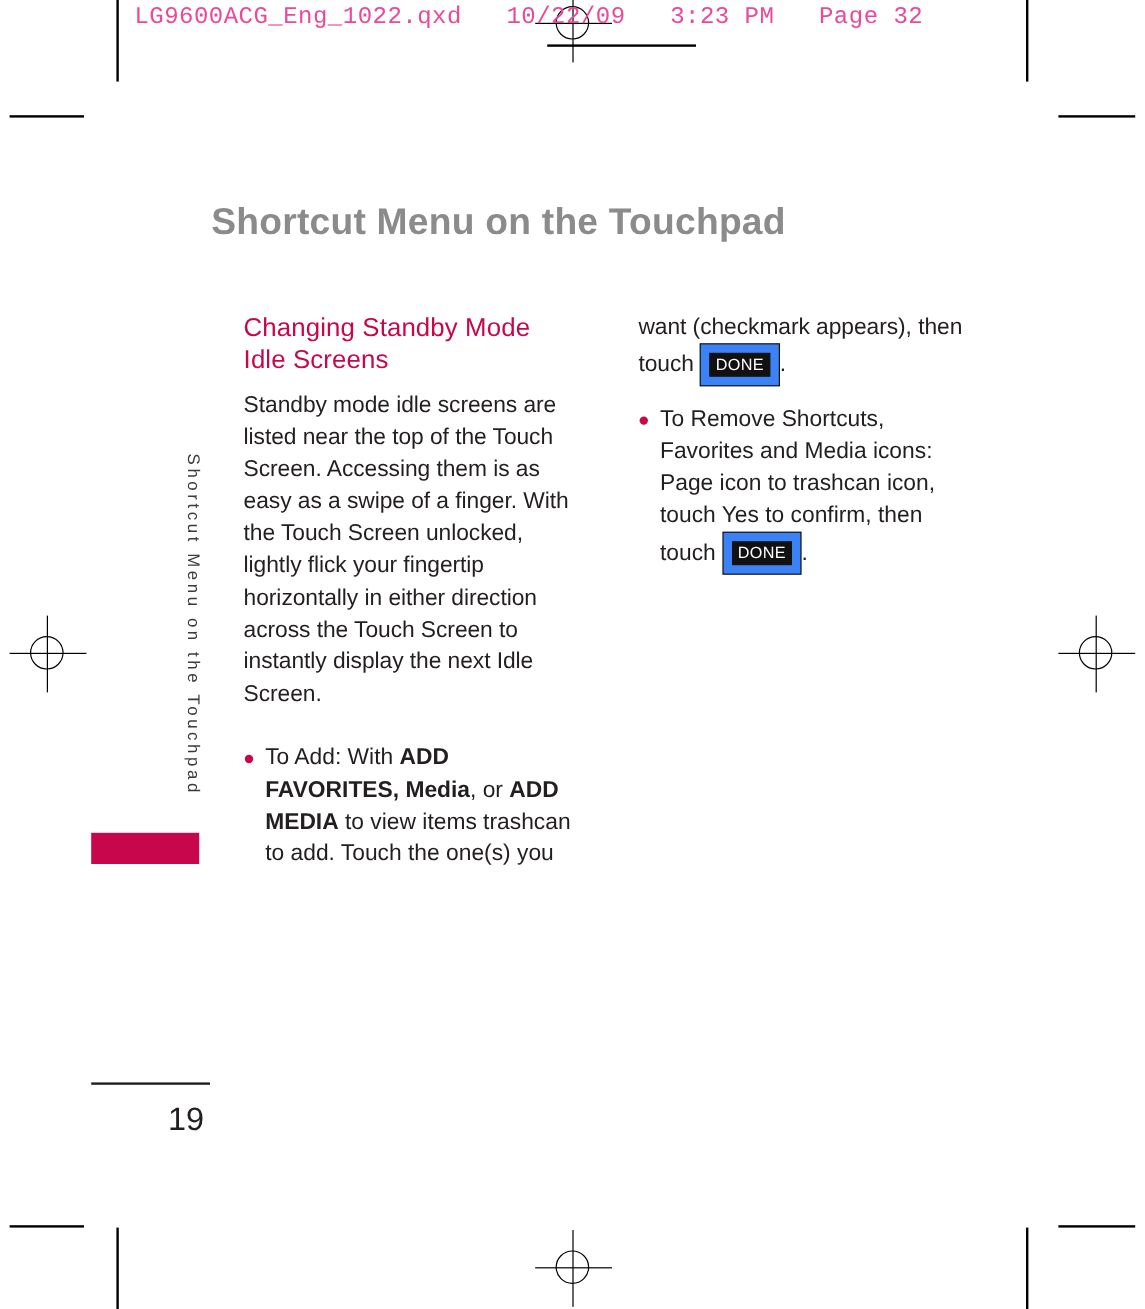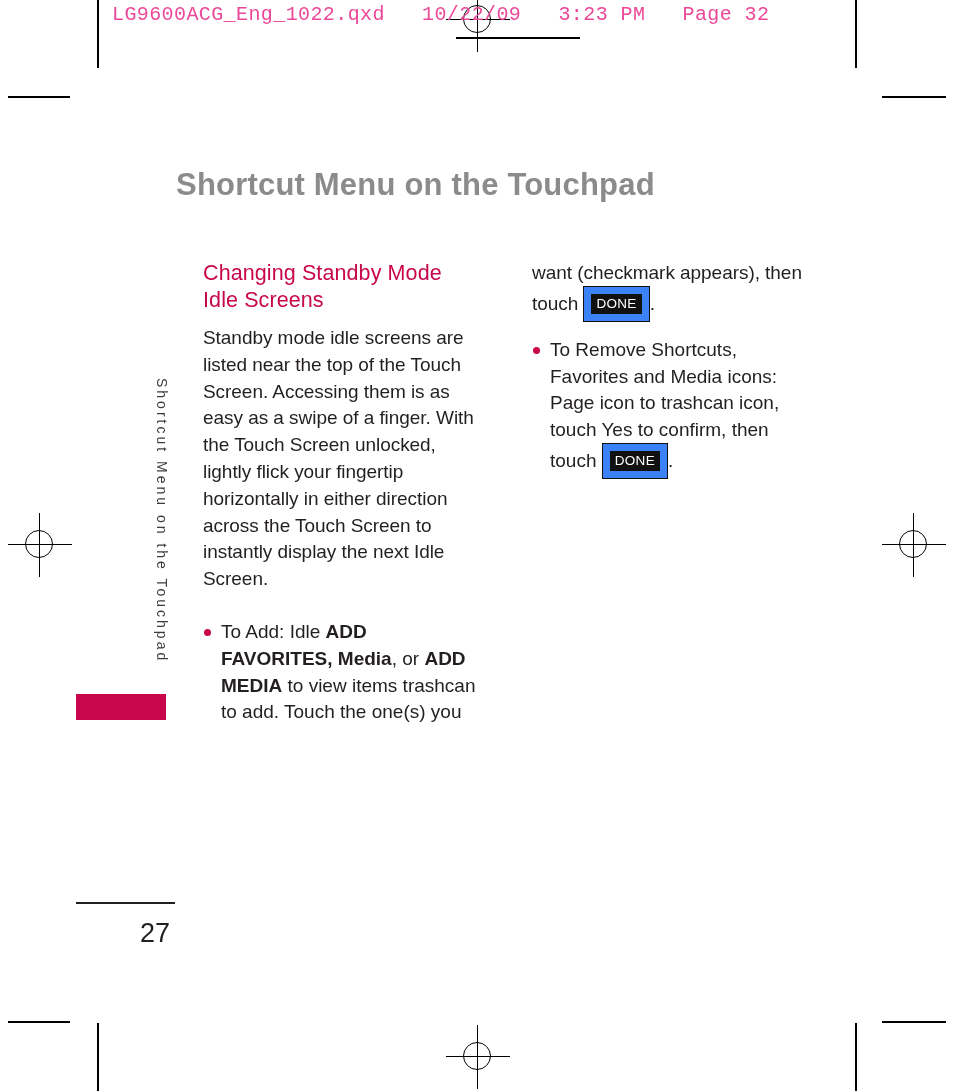--- a/index.html
+++ b/index.html
@@ -256,30 +256,30 @@
 <div class="column" id="column-left">
 
   <h2 class="section-heading">Changing Standby Mode Idle Screens</h2>
 
   <p class="body-text">Standby mode idle screens are listed near the top of the Touch Screen. Accessing them is as easy as a swipe of a finger. With the Touch Screen unlocked, lightly flick your fingertip horizontally in either direction across the Touch Screen to instantly display the next Idle Screen.</p>
 
 
 
   <ul class="bullet-list">
     <li>
-      <span class="bullet-dot"></span><span>To Add: Idle </span><span class="bold">ADD FAVORITES, Media</span><span>, or </span><span class="bold">ADD MEDIA</span><span> to view items trashcan to add. Touch the one(s) you</span>
+      <span class="bullet-dot"></span><span>To Add: With </span><span class="bold">ADD FAVORITES, Media</span><span>, or </span><span class="bold">ADD MEDIA</span><span> to view items trashcan to add. Touch the one(s) you</span>
     </li>
   </ul>
 </div>
 
 <div class="column" id="column-right">
 
   <p class="body-text"><span>want (checkmark appears), then touch </span><span class="key-badge">DONE</span><span>.</span></p>
 
   <ul class="bullet-list" style="margin-top:16px;">
     <li>
       <span class="bullet-dot"></span><span>To Remove Shortcuts, Favorites and Media icons: Page icon to trashcan icon, touch Yes to confirm, then touch </span><span class="key-badge">DONE</span><span>.</span>
     </li>
   </ul>
 </div>
 
 <div id="folio-rule"></div>
-<div id="folio">27</div>
+<div id="folio">19</div>
 
 </body></html>

